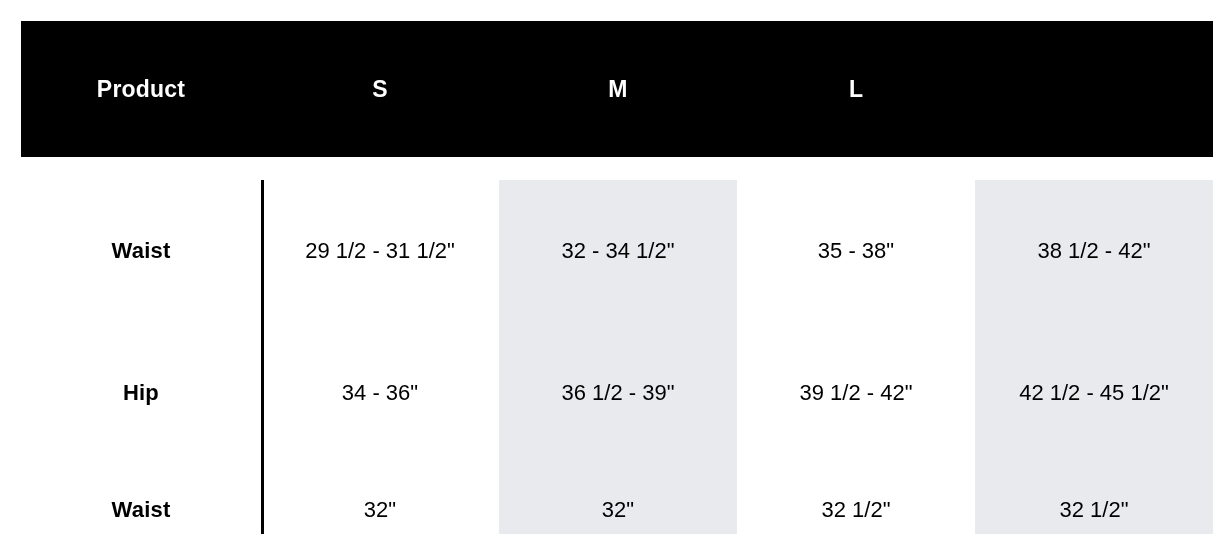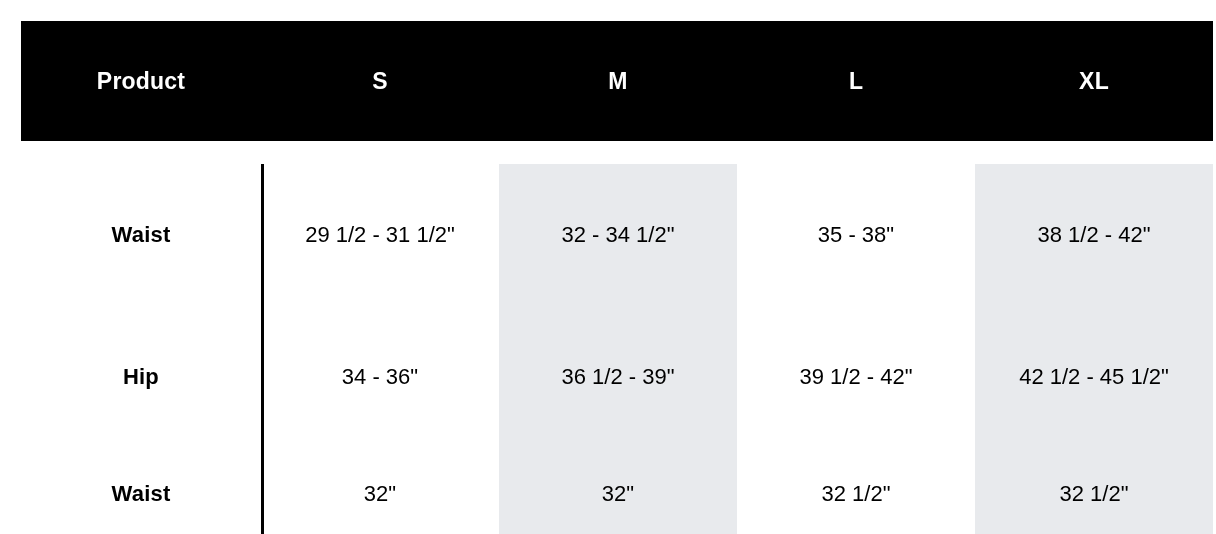--- a/index.html
+++ b/index.html
@@ -26,21 +26,21 @@
   }
 
   
   .col-label  { width: 240px; flex: 0 0 240px; }
   .col-size   { width: 238px; flex: 0 0 238px; }
 
   
   .chart-header {
     display: flex;
     align-items: stretch;
-    height: 120px;
+    height: 136px;
     background: #000000;
   }
   .header-cell {
     display: flex;
     align-items: center;
     justify-content: center;
     text-align: center;
     color: #ffffff;
     font-weight: bold;
     font-size: 23px;
@@ -118,21 +118,20 @@
 
   <div class="chart-header">
     <div class="header-cell label-head col-label">
       <div>
         <span class="head-line">Product</span>
       </div>
     </div>
     <div class="header-cell col-size">S</div>
     <div class="header-cell col-size">M</div>
     <div class="header-cell col-size">L</div>
-    <div class="header-cell col-size">XL</div>
   </div>
 
   <div class="chart-body">
 
     <div class="zebra-layer">
       <div class="zebra-cell col-label"></div>
       <div class="zebra-cell col-size"></div>
       <div class="zebra-cell col-size shaded"></div>
       <div class="zebra-cell col-size"></div>
       <div class="zebra-cell col-size shaded"></div>

